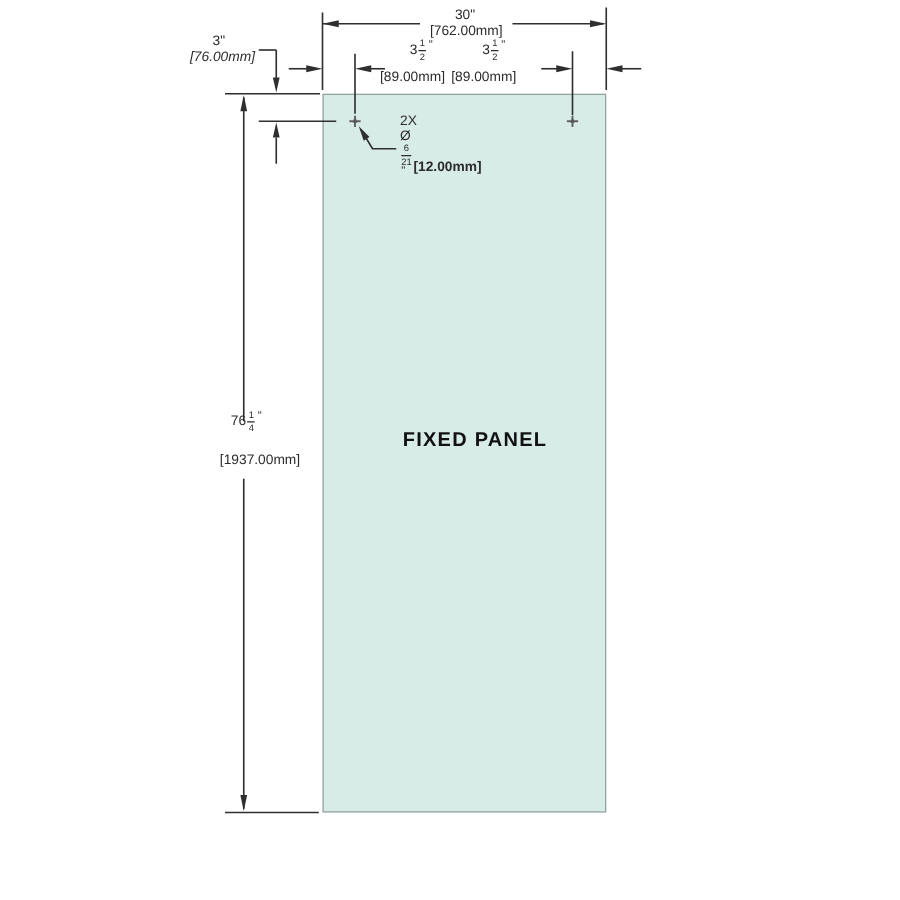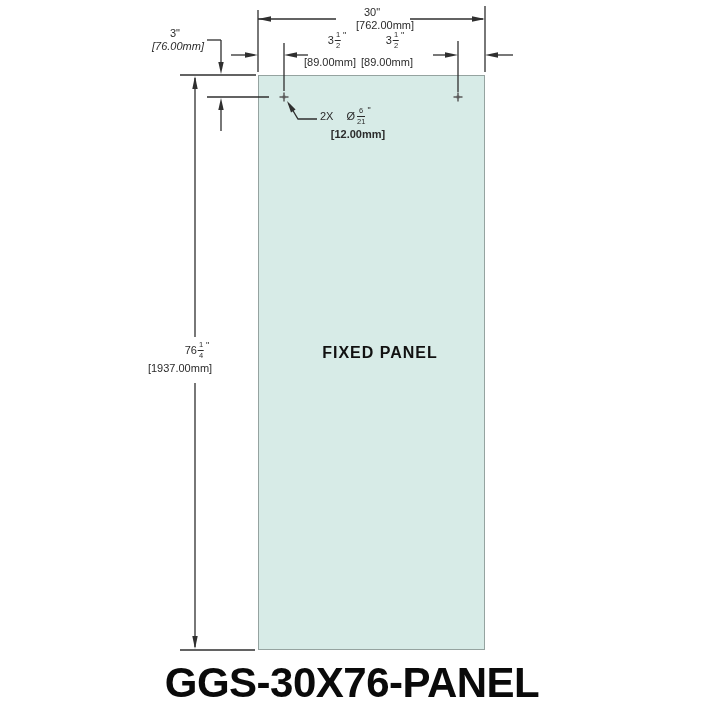--- a/index.html
+++ b/index.html
@@ -19,21 +19,21 @@
   .row { display:inline-flex; align-items:center; }
   .frac {
     display:inline-block; text-align:center; font-size:7.5px; line-height:1;
     margin:0 1px; vertical-align:middle;
   }
   .frac .num { display:block; padding:0 1px 1px 1px; border-bottom:1px solid #2b2b2b; }
   .frac .den { display:block; padding-top:1px; }
   .unit { font-size:9px; margin-left:1px; align-self:flex-start; margin-top:-2px; }
   .callout-row {
     position:absolute; left:320px; top:116px; transform:translateY(-50%);
-    display:flex; align-items:center; font-size:11px; color:#2b2b2b; white-space:nowrap;
+    display:flex; align-items:flex-start; font-size:11px; color:#2b2b2b; white-space:nowrap;flex-direction:column;
   }
   .callout-gap { width:13px; }
   .dia-sym { margin-right:1px; }
   .panel-label {
     position:absolute; left:380px; top:353px; transform:translate(-50%,-50%);
     font-size:16px; font-weight:bold; letter-spacing:1px; color:#111; white-space:nowrap;
   }
   .title {
     position:absolute; left:352px; top:683px; transform:translate(-50%,-50%);
     font-size:42px; font-weight:bold; letter-spacing:-0.5px; color:#0a0a0a; white-space:nowrap;
@@ -106,21 +106,21 @@
       </g>
       <g>
         <line x1="453.5" y1="97" x2="462.5" y2="97"></line>
         <line x1="458" y1="92.5" x2="458" y2="101.5"></line>
         <rect x="456.6" y="95.6" width="2.8" height="2.8" stroke="none"></rect>
       </g>
     </g>
   </svg>
 
   <div class="lbl" style="left:372px; top:12px;">30"</div>
-  <div class="lbl" style="left:373px; top:25px;margin-left:12px;">[762.00mm]</div>
+  <div class="lbl" style="left:373px; top:25px;">[762.00mm]</div>
 
   <div class="lbl row" style="left:337px; top:40px;">
     <span>3</span>
       <span class="frac">
         <span class="num">1</span>
         <span class="den">2</span>
       </span>
       <span class="unit">"</span>
   </div>
   <div class="lbl" style="left:330px; top:62px;">[89.00mm]</div>
@@ -131,39 +131,38 @@
         <span class="num">1</span>
         <span class="den">2</span>
       </span>
       <span class="unit">"</span>
   </div>
   <div class="lbl" style="left:387px; top:62px;">[89.00mm]</div>
 
   <div class="lbl" style="left:175px; top:33px;">3"</div>
   <div class="lbl" style="left:178px; top:46px;font-style:italic;">[76.00mm]</div>
 
-  <div class="lbl row" style="left:197px; top:350px;justify-content:flex-end;">
+  <div class="lbl row" style="left:197px; top:337px;justify-content:flex-end;">
     <span>76</span>
       <span class="frac">
         <span class="num">1</span>
         <span class="den">4</span>
       </span>
       <span class="unit">"</span>
   </div>
-  <div class="lbl" style="left:180px; top:368px;">[1937.00mm]</div>
+  <div class="lbl" style="left:208px; top:368px;">[1937.00mm]</div>
 
   <div class="callout-row">
     <span>2X</span>
     <span class="callout-gap"></span>
     <span class="dia-sym">Ø</span>
       <span class="frac">
         <span class="num">6</span>
         <span class="den">21</span>
       </span>
       <span class="unit">"</span>
   </div>
   <div class="lbl" style="left:358px; top:134px;font-weight:bold;">[12.00mm]</div>
 
   <div class="panel-label">FIXED PANEL</div>
 
-  <div class="title">GGS-30X76-PANEL</div>
 
 </div>
 
 </body></html>

